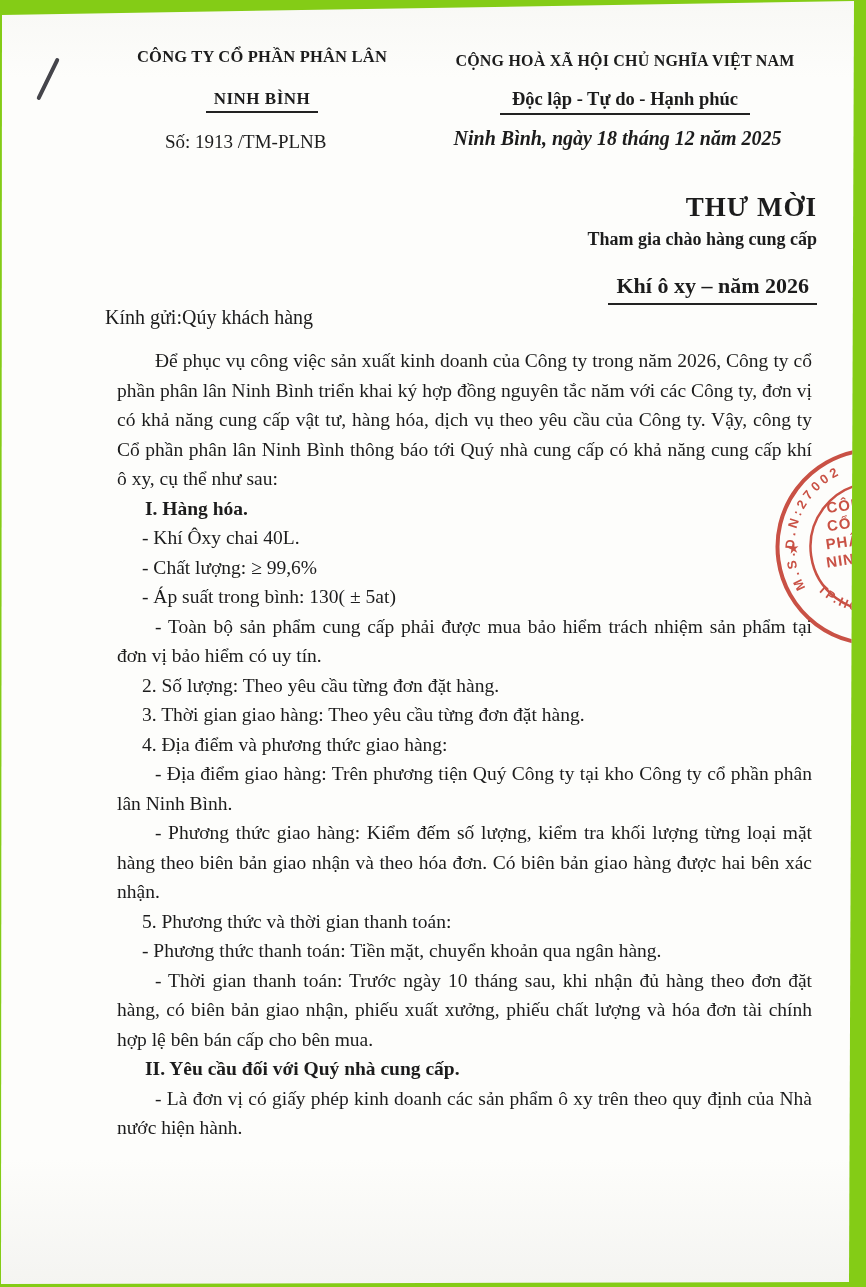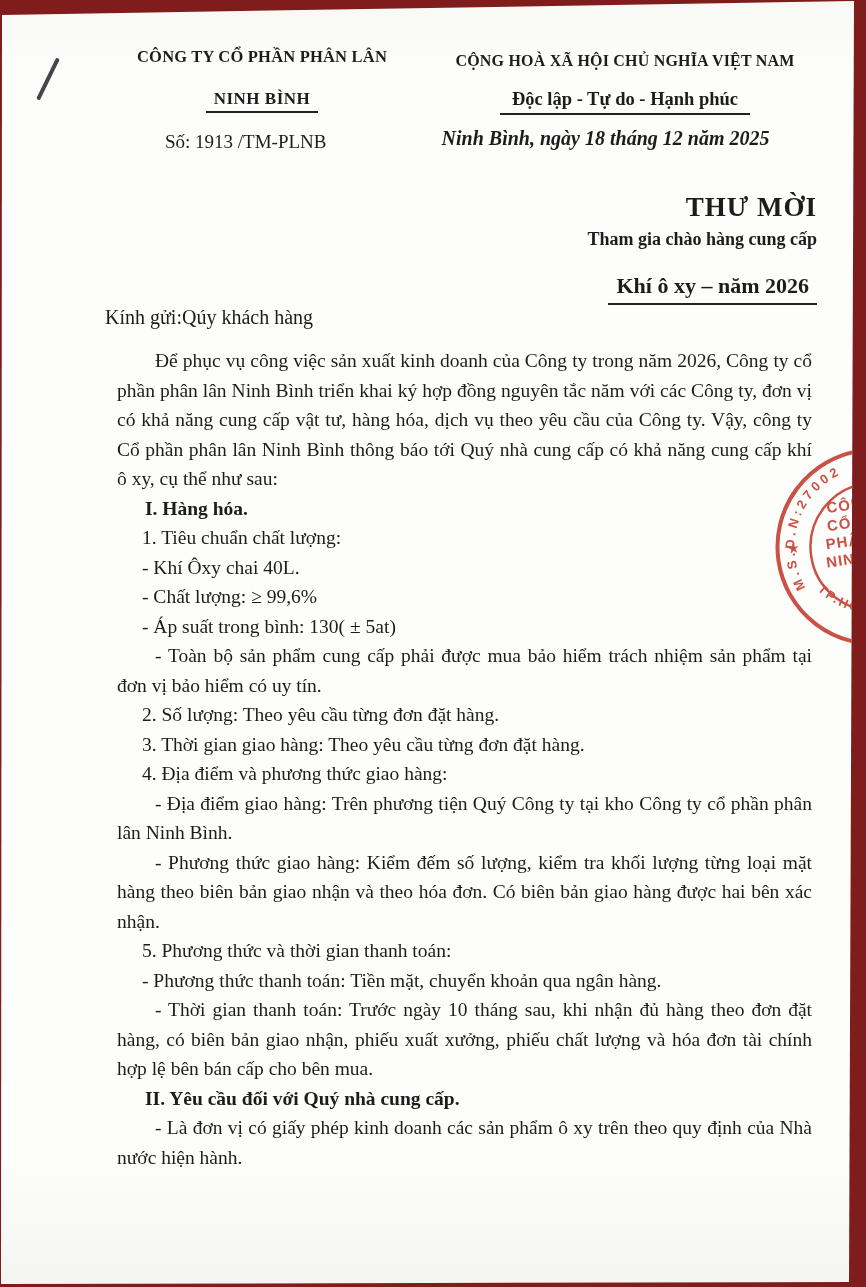--- a/index.html
+++ b/index.html
@@ -3,41 +3,41 @@
 <meta charset="utf-8">
 <style>
   html,body{margin:0;padding:0;}
   body{
     width:866px;height:1287px;
     background:#101010;
     font-family:"Liberation Serif","DejaVu Serif",serif;
     position:relative;
     overflow:hidden;
   }
-  .scan{position:absolute;inset:0;background:#7f1d1d;}
+  .scan{position:absolute;inset:0;background:#84cc16;}
   .page{
     position:absolute;inset:0;
     background:linear-gradient(180deg,#f8f8f5 0%,#fdfdfb 6%,#fdfdfb 90%,#f4f4f1 100%);
     clip-path:polygon(2px 15px, 854px 1px, 849px 1282px, 1px 1284px);
     color:#1c1c1c;
   }
   .slash{
     position:absolute;left:46px;top:56px;width:4px;height:46px;
     background:#45454b;border-radius:3px;transform:rotate(26deg);
   }
   .hdr-left{position:absolute;left:112px;top:47px;width:300px;text-align:center;}
   .hdr-left .l1{font-size:16.5px;font-weight:700;letter-spacing:.2px;}
   .hdr-left .l2{display:inline-block;font-size:17px;font-weight:700;letter-spacing:.5px;
     border-bottom:2px solid #222;padding:1px 8px 2px;margin-top:3px;}
   .hdr-right{position:absolute;left:425px;top:52px;width:400px;text-align:center;}
   .hdr-right .l1{font-size:16px;font-weight:700;letter-spacing:.2px;}
   .hdr-right .l2{display:inline-block;font-size:18.5px;font-weight:700;
     border-bottom:2px solid #222;padding:1px 12px 3px;margin-top:18px;}
   .ref-no{position:absolute;left:165px;top:131px;font-size:19px;}
-  .place-date{position:absolute;left:408px;top:127px;width:395px;text-align:center;
+  .place-date{position:absolute;left:420px;top:127px;width:395px;text-align:center;
     font-size:20px;font-style:italic;font-weight:700;}
   .title-block{position:absolute;left:117px;top:191px;width:700px;text-align:right;line-height:1.25;}
   .title-main{font-size:27px;font-weight:700;letter-spacing:1px;}
   .title-sub1{font-size:18px;font-weight:700;margin-top:3px;}
   .title-sub2{display:inline-block;font-size:22px;font-weight:700;
     border-bottom:2.5px solid #222;padding:0 8px 3px;margin-top:2px;}
   .salutation{position:absolute;left:105px;top:306px;width:700px;font-size:20px;}
   .content{position:absolute;left:117px;top:346px;width:695px;font-size:19.5px;line-height:29.5px;}
   .content p{margin:0;}
   .p-flow{text-indent:38px;text-align:justify;}
@@ -76,21 +76,20 @@
       <div class="title-sub1">Tham gia chào hàng cung cấp</div><br>
       <span class="title-sub2">Khí ô xy – năm 2026</span>
     </div>
 
     <div class="salutation">Kính gửi:Qúy khách hàng</div>
 
     <div class="content">
       <p class="p-flow">Để phục vụ công việc sản xuất kinh doanh của Công ty trong năm 2026, Công ty cổ phần phân lân Ninh Bình triển khai ký hợp đồng nguyên tắc năm với các Công ty, đơn vị có khả năng cung cấp vật tư, hàng hóa, dịch vụ theo yêu cầu của Công ty. Vậy, công ty Cổ phần phân lân Ninh Bình thông báo tới Quý nhà cung cấp có khả năng cung cấp khí ô xy, cụ thể như sau:</p>
 
       <p class="p-head mt4">I. Hàng hóa.</p>
-      <p class="p-item">1. Tiêu chuẩn chất lượng:</p>
       <p class="p-item">- Khí Ôxy chai 40L.</p>
       <p class="p-item">- Chất lượng: ≥ 99,6%</p>
       <p class="p-item">- Áp suất trong bình: 130( ± 5at)</p>
       <p class="p-flow">- Toàn bộ sản phẩm cung cấp phải được mua bảo hiểm trách nhiệm sản phẩm tại đơn vị bảo hiểm có uy tín.</p>
 
       <p class="p-item mt4">2. Số lượng: Theo yêu cầu từng đơn đặt hàng.</p>
       <p class="p-item">3. Thời gian giao hàng: Theo yêu cầu từng đơn đặt hàng.</p>
       <p class="p-item">4. Địa điểm và phương thức giao hàng:</p>
       <p class="p-flow">- Địa điểm giao hàng: Trên phương tiện Quý Công ty tại kho Công ty cổ phần phân lân Ninh Bình.</p>
       <p class="p-flow mt4">- Phương thức giao hàng: Kiểm đếm số lượng, kiểm tra khối lượng từng loại mặt hàng theo biên bản giao nhận và theo hóa đơn. Có biên bản giao hàng được hai bên xác nhận.</p>

